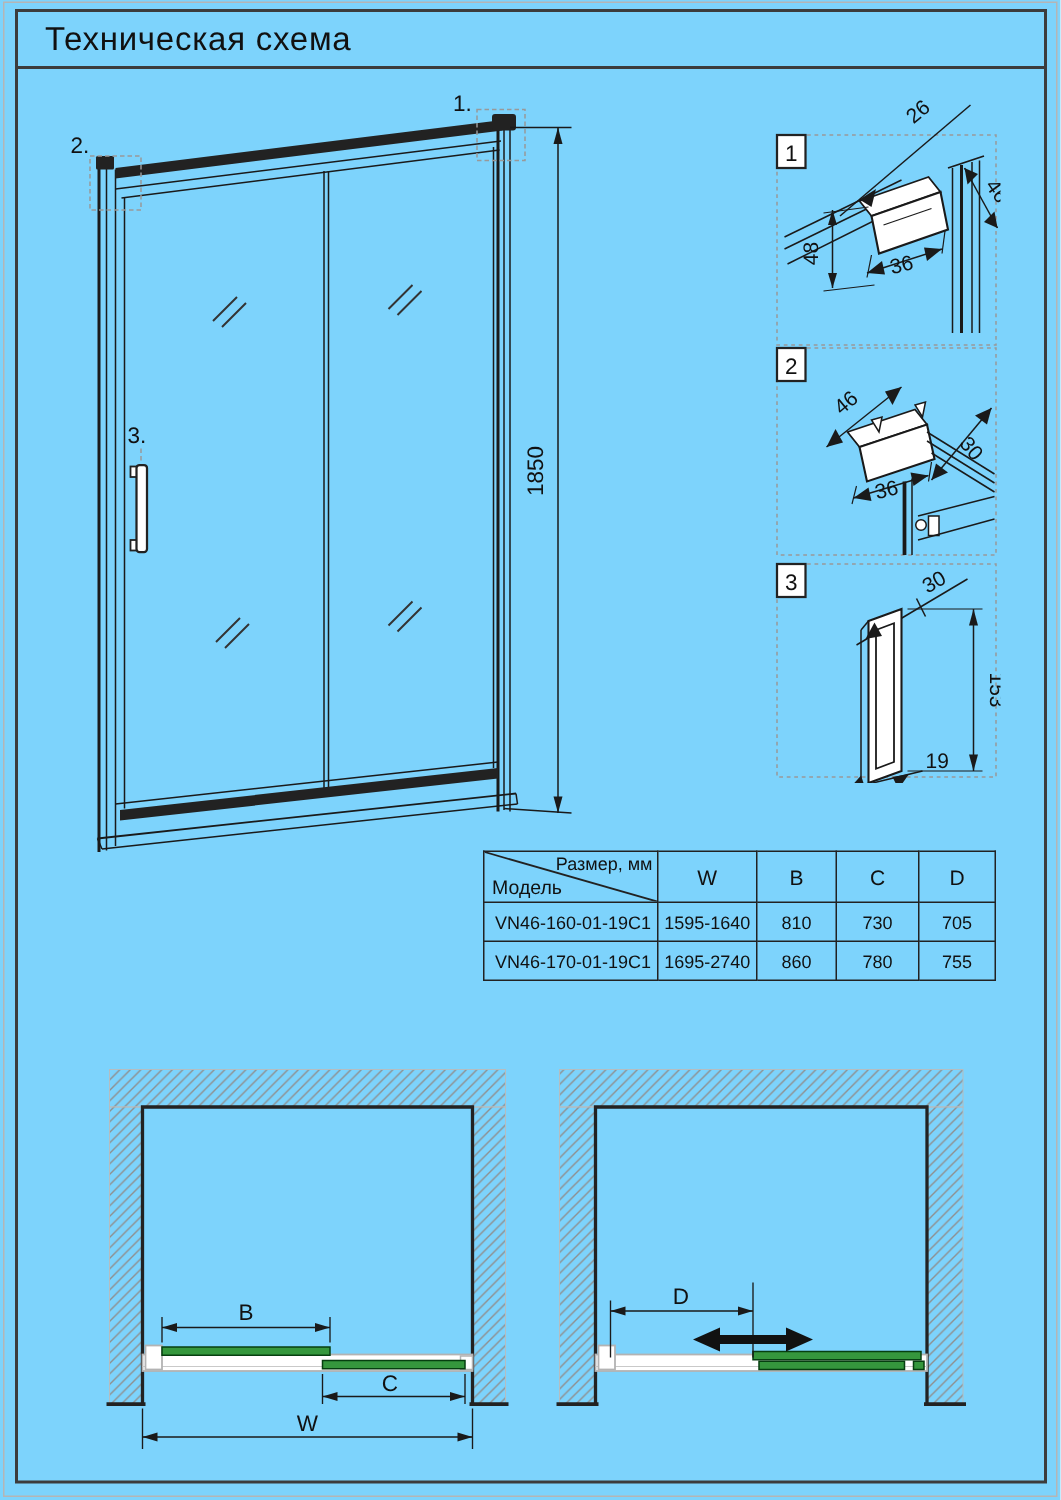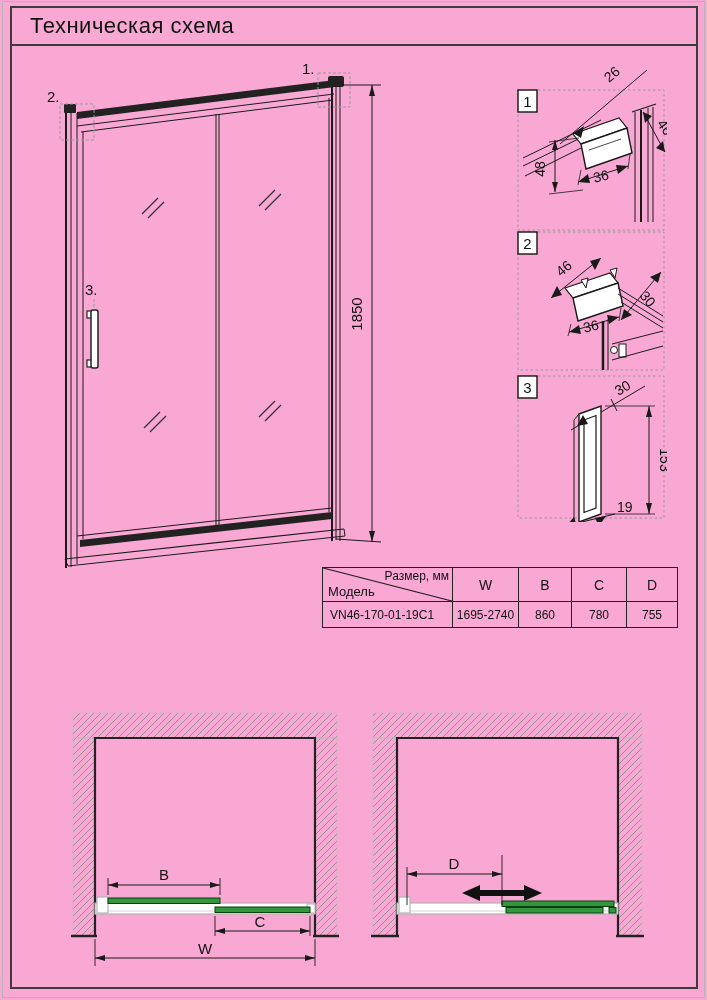--- a/index.html
+++ b/index.html
@@ -1,29 +1,29 @@
 <!DOCTYPE html>
 <html><head>
 <meta charset="utf-8">
 <style>
   html,body{margin:0;padding:0;background:#fff;}
-  #page{position:relative;width:707px;height:1000px;background:#f9a8d4;overflow:hidden;
+  #page{position:relative;width:707px;height:1000px;background:#7dd3fc;overflow:hidden;
         font-family:"Liberation Sans",sans-serif;color:#111;}
   .edge{position:absolute;left:2px;top:1px;width:701px;height:995px;border:1px solid #b5b5b5;}
   .frame{position:absolute;left:10px;top:6px;width:684px;height:979px;border:2px solid #3c3c3c;}
   .header-sep{position:absolute;left:10px;top:44px;width:688px;border-top:2px solid #3c3c3c;}
   .doc-title{position:absolute;left:30px;top:13px;font-size:22px;letter-spacing:.5px;}
   .product{position:absolute;right:26px;top:12px;font-size:23px;font-weight:bold;}
   svg text{font-family:"Liberation Sans",sans-serif;fill:#111;}
   .fig{position:absolute;}
   
   #size-table{position:absolute;left:322px;top:567px;border-collapse:collapse;table-layout:fixed;}
   #size-table td,#size-table th{border:1.5px solid #222;padding:0;font-weight:normal;}
   #size-table .hdr{height:33px;font-size:14px;text-align:center;}
-  #size-table .corner{position:relative;width:115px;padding-left:14px;}
+  #size-table .corner{position:relative;width:115px;}
   #size-table .corner svg{position:absolute;left:0;top:0;width:100%;height:100%;}
   .corner-top{position:absolute;top:1px;right:3px;font-size:12px;}
   .corner-bottom{position:absolute;bottom:2px;left:5px;font-size:13px;}
   #size-table .cell{height:25px;font-size:12px;text-align:center;}
   #size-table .model{text-align:left;padding-left:7px;font-size:12px;}
 </style>
 </head>
 <body>
 
 <div id="page">
@@ -224,20 +224,27 @@
             </svg>
         <span class="corner-top">Размер, мм</span>
         <span class="corner-bottom">Модель</span>
       </th>
       <th class="hdr">W</th>
       <th class="hdr">B</th>
       <th class="hdr">C</th>
       <th class="hdr">D</th>
     </tr>
     <tr>
+      <td class="cell model">VN46-160-01-19C1</td>
+      <td class="cell">1595-1640</td>
+      <td class="cell">810</td>
+      <td class="cell">730</td>
+      <td class="cell">705</td>
+    </tr>
+    <tr>
       <td class="cell model">VN46-170-01-19C1</td>
       <td class="cell">1695-2740</td>
       <td class="cell">860</td>
       <td class="cell">780</td>
       <td class="cell">755</td>
     </tr>
   </tbody>
     </table>
 
   <svg class="fig" style="left:60px;top:705px" width="290" height="270" viewBox="0 0 290 270">

